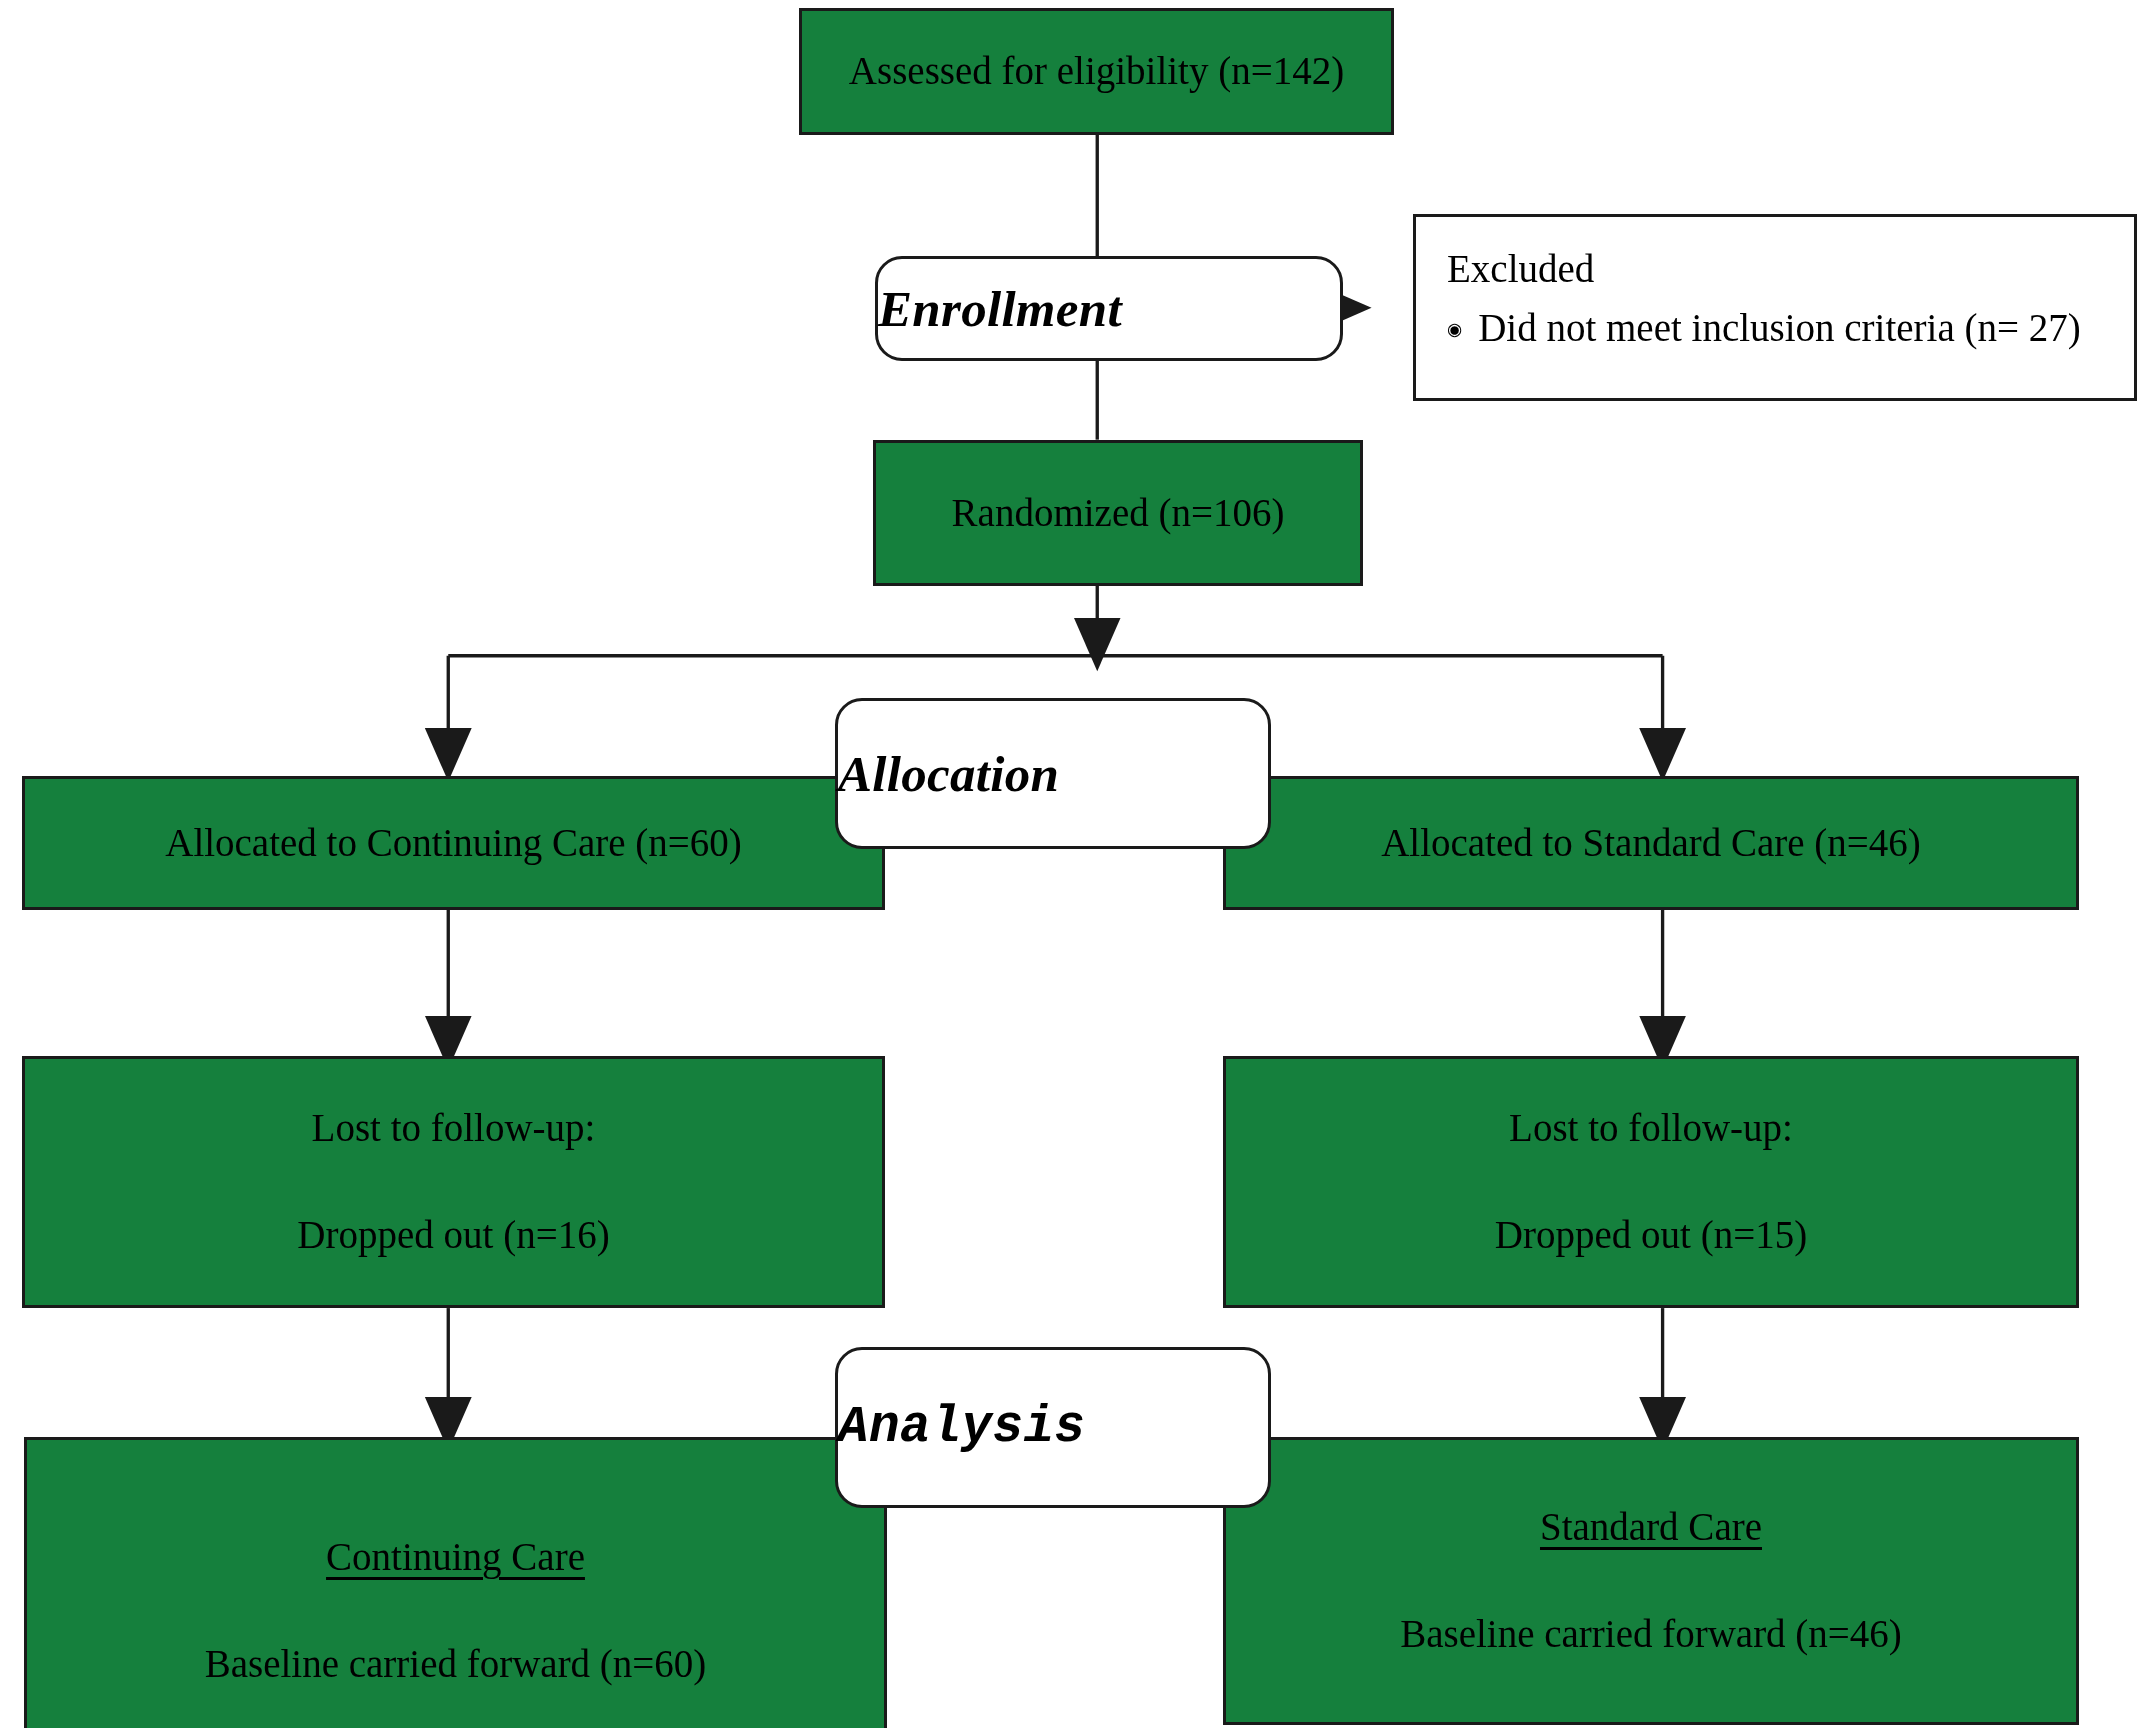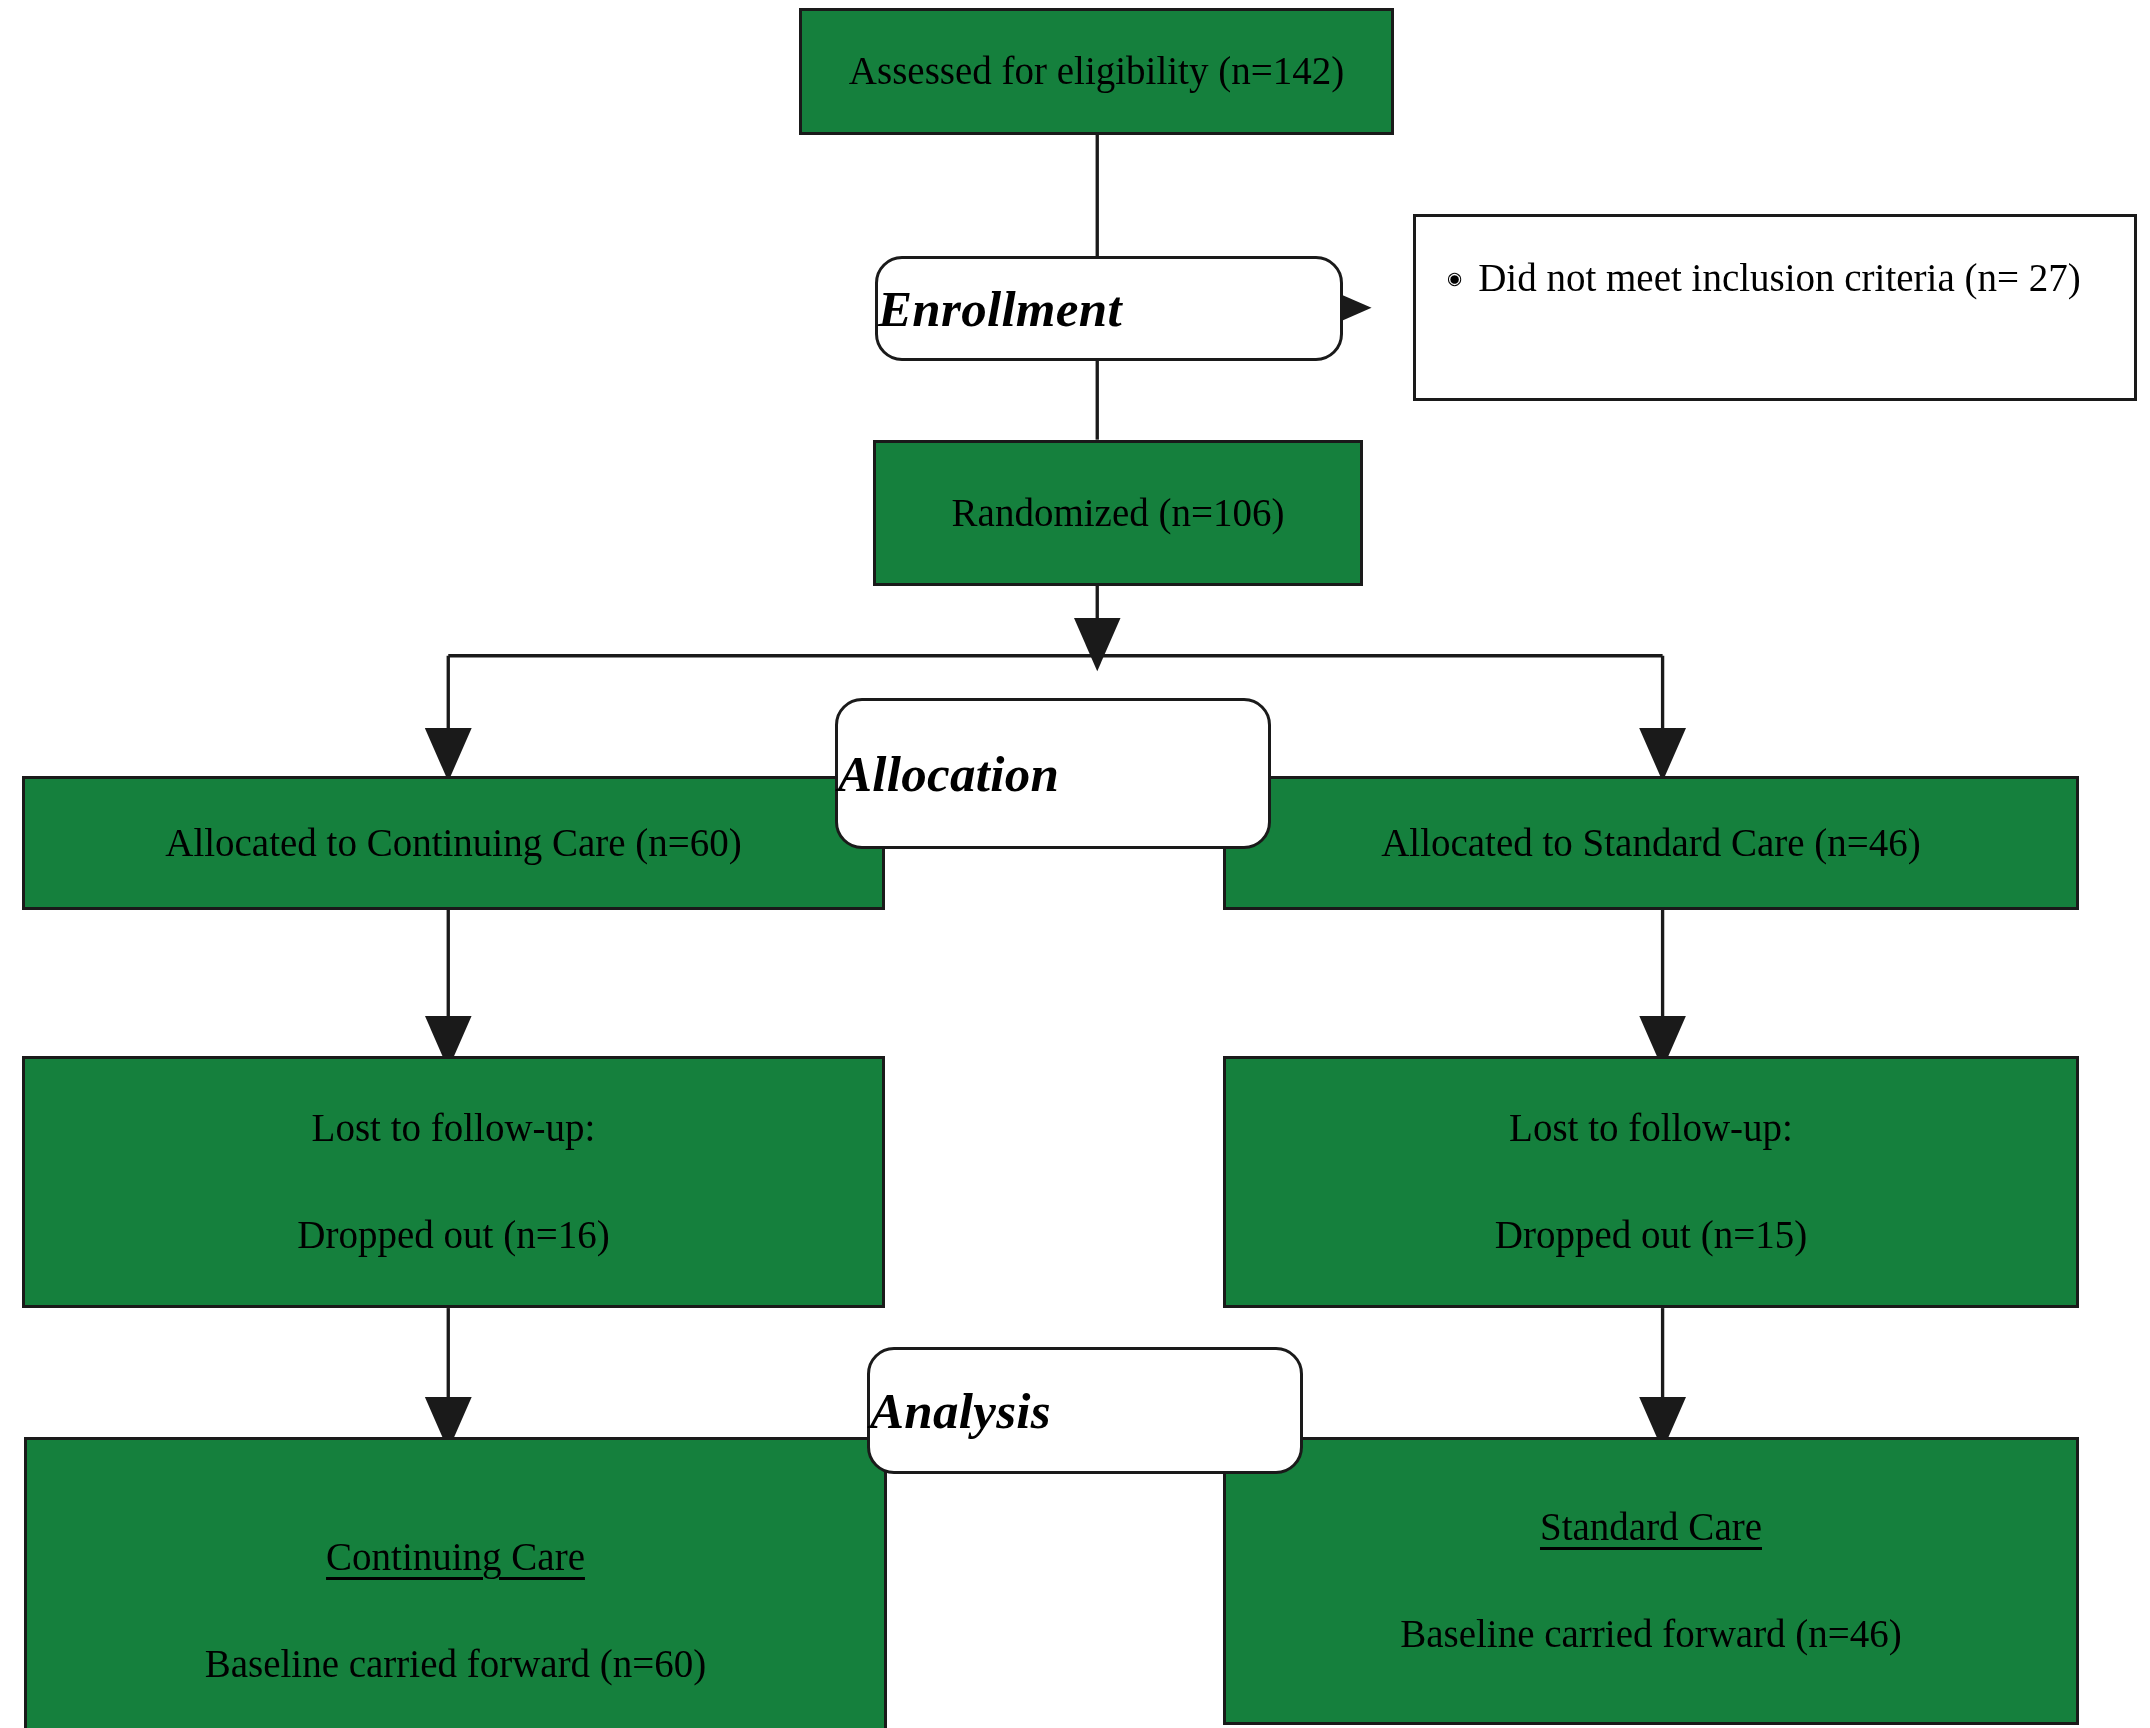--- a/index.html
+++ b/index.html
@@ -141,20 +141,21 @@
 
   <div class="box" style="left:799px; top:8px; width:595px; height:127px;">
     <div class="box-text">Assessed for eligibility (n=142)</div>
   </div>
 
   <div class="stage" style="left:875px; top:256px; width:468px; height:105px;">
     <div class="stage-text">Enrollment</div>
   </div>
 
   <div class="excluded-box" style="left:1413px; top:214px; width:724px; height:187px;">
+    <div class="excl-title">Excluded</div>
     <ul class="excl-list">
       <li class="excl-item">
         <span class="excl-bullet">◉</span>
         <span>Did not meet inclusion criteria (n= 27)</span>
       </li>
     </ul>
   </div>
 
   <div class="box" style="left:873px; top:440px; width:490px; height:146px;">
     <div class="box-text">Randomized (n=106)</div>
@@ -176,21 +177,21 @@
   <div class="box two-line" style="left:22px; top:1056px; width:863px; height:252px;">
     <div class="box-text">Lost to follow-up:</div>
     <div class="box-text">Dropped out (n=16)</div>
   </div>
 
   <div class="box two-line" style="left:1223px; top:1056px; width:856px; height:252px;">
     <div class="box-text">Lost to follow-up:</div>
     <div class="box-text">Dropped out (n=15)</div>
   </div>
 
-  <div class="stage" style="left:867px; top:1347px; width:436px; height:127px;">
+  <div class="stage" style="left:835px; top:1347px; width:436px; height:161px;font-family:Liberation Mono, monospace;">
     <div class="stage-text">Analysis</div>
   </div>
 
   <div class="box two-line" style="left:24px; top:1437px; width:863px; height:348px;">
     <div class="box-text underlined">Continuing Care</div>
     <div class="box-text">Baseline carried forward (n=60)</div>
   </div>
 
   <div class="box two-line" style="left:1223px; top:1437px; width:856px; height:288px;">
     <div class="box-text underlined">Standard Care</div>

